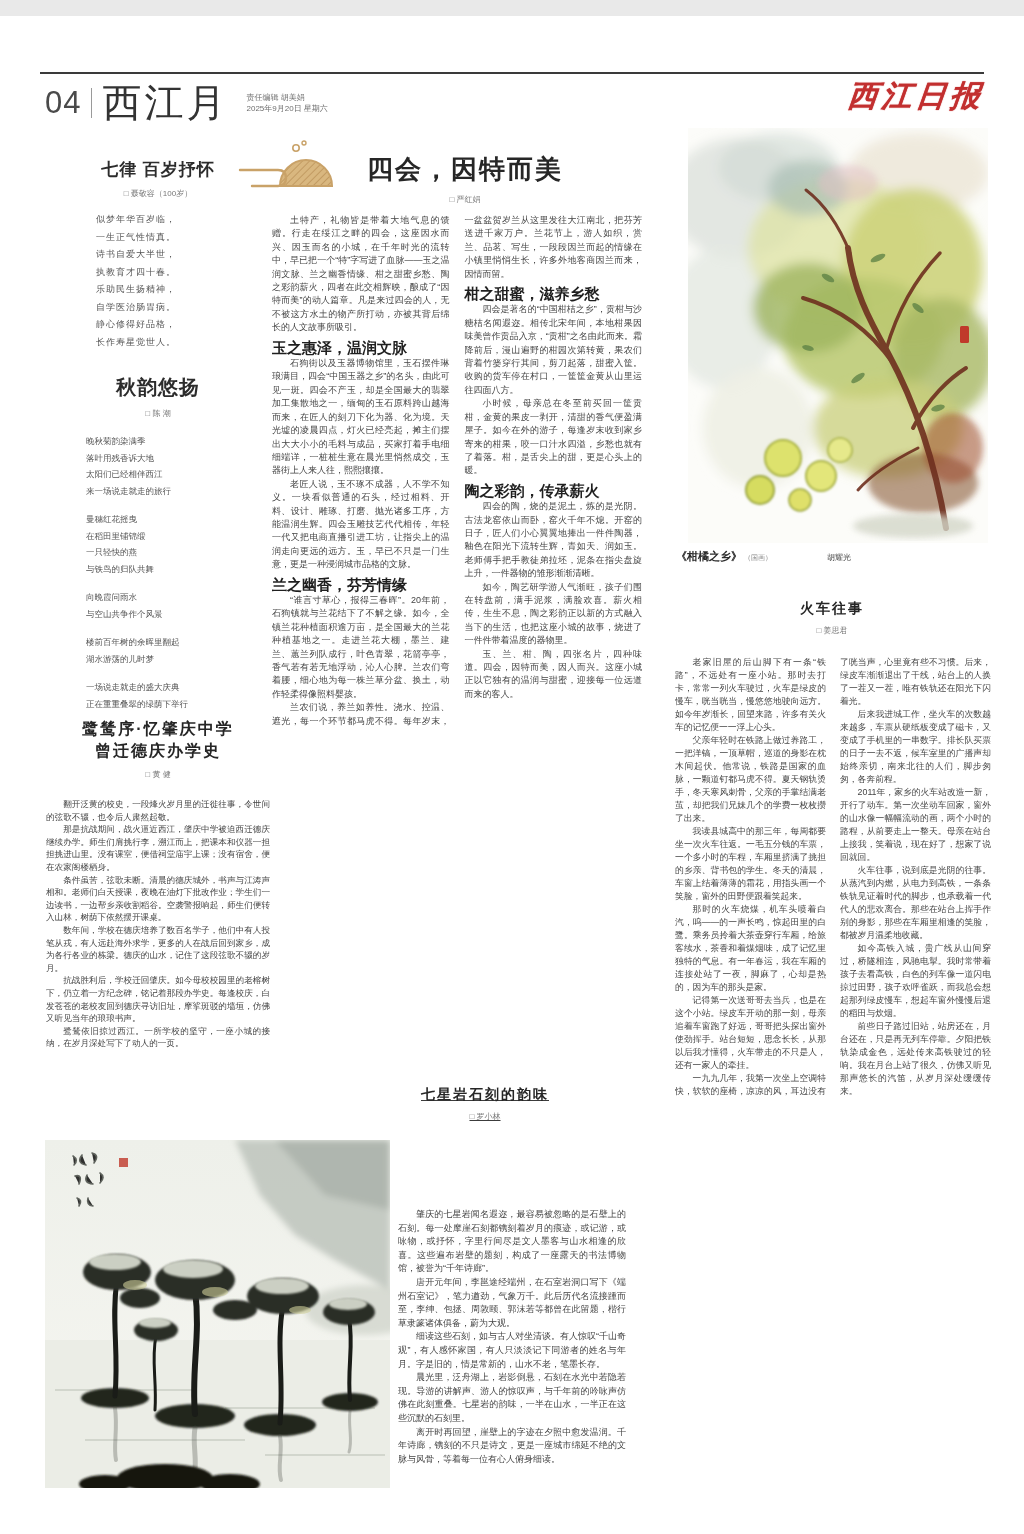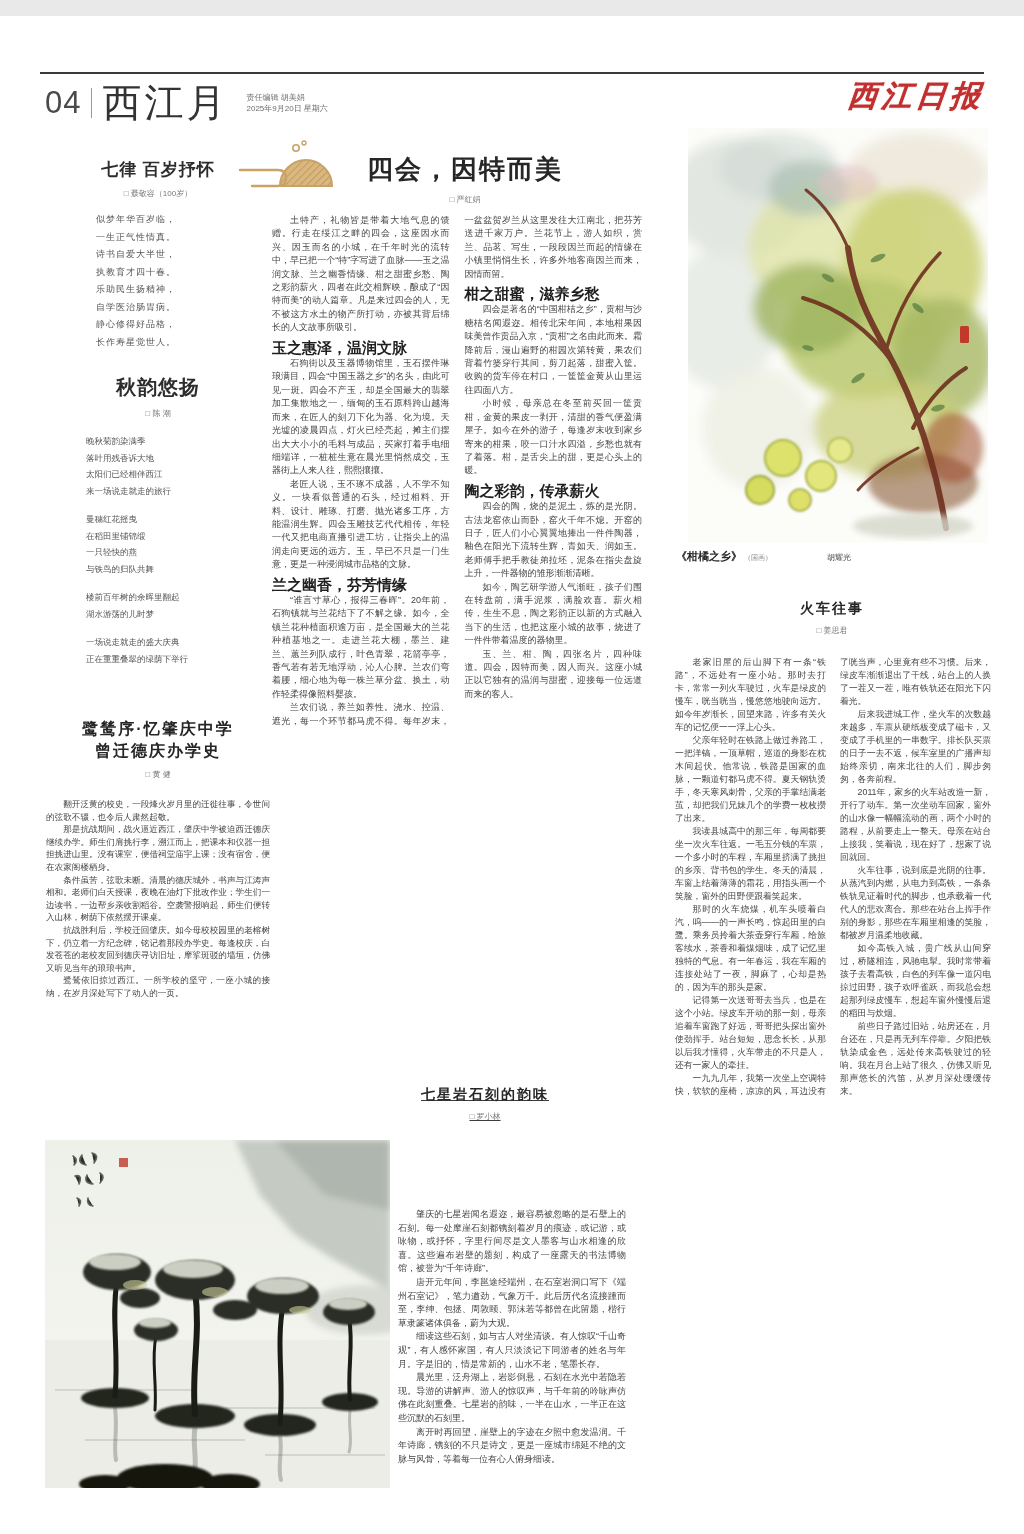--- a/index.html
+++ b/index.html
@@ -67,34 +67,36 @@
     <div class="byline">□ 聂敬容（100岁）</div>
     <div class="poem-lines" style="text-align:left;padding-left:38px;">似梦年华百岁临，<br>一生正气性情真。<br>诗书自爱大半世，<br>执教育才四十春。<br>乐助民生扬精神，<br>自学医治肠胃病。<br>静心修得好品格，<br>长作寿星觉世人。</div>
   </div>
 
   <div class="abs poem" style="top:358px;">
     <div class="poem-title big">秋韵悠扬</div>
     <div class="byline">□ 陈 潮</div>
     <div style="margin-top:14px;">
       <div class="stanza">晚秋菊韵染满季<br>落叶用残香诉大地<br>太阳们已经相伴西江<br>来一场说走就走的旅行</div>
       <div class="stanza">曼穗红花摇曳<br>在稻田里铺锦缎<br>一只轻快的燕<br>与铁鸟的归队共舞</div>
+      <div class="stanza">向晚霞问雨水<br>与空山共争作个风景</div>
       <div class="stanza">楼前百年树的余晖里翻起<br>湖水游荡的儿时梦</div>
       <div class="stanza">一场说走就走的盛大庆典<br>正在重重叠翠的绿荫下举行</div>
     </div>
   </div>
 
   <div class="abs art-head" style="left:46px;top:702px;width:224px;">
     <div class="art-title small">鹭鸶序·忆肇庆中学</div>
     <div class="art-title small">曾迁德庆办学史</div>
     <div class="byline">□ 黄 健</div>
   </div>
   <div class="abs art-body" style="left:46px;top:782px;width:224px;height:334px;">
     <p>翻开泛黄的校史，一段烽火岁月里的迁徙往事，令世间的弦歌不辍，也令后人肃然起敬。</p>
     <p>那是抗战期间，战火逼近西江，肇庆中学被迫西迁德庆继续办学。师生们肩挑行李，溯江而上，把课本和仪器一担担挑进山里。没有课室，便借祠堂庙宇上课；没有宿舍，便在农家阁楼栖身。</p>
     <p>条件虽苦，弦歌未断。清晨的德庆城外，书声与江涛声相和。老师们白天授课，夜晚在油灯下批改作业；学生们一边读书，一边帮乡亲收割稻谷。空袭警报响起，师生们便转入山林，树荫下依然摆开课桌。</p>
+    <p>数年间，学校在德庆培养了数百名学子，他们中有人投笔从戎，有人远赴海外求学，更多的人在战后回到家乡，成为各行各业的栋梁。德庆的山水，记住了这段弦歌不辍的岁月。</p>
     <p>抗战胜利后，学校迁回肇庆。如今母校校园里的老榕树下，仍立着一方纪念碑，铭记着那段办学史。每逢校庆，白发苍苍的老校友回到德庆寻访旧址，摩挲斑驳的墙垣，仿佛又听见当年的琅琅书声。</p>
     <p>鹭鸶依旧掠过西江。一所学校的坚守，一座小城的接纳，在岁月深处写下了动人的一页。</p>
   </div>
 
   <svg class="abs ornament" style="left:238px;top:124px;" width="102" height="56" viewBox="0 0 102 56">
     <defs>
       <pattern id="hatch" width="5" height="5" patternUnits="userSpaceOnUse" patternTransform="rotate(45)">
         <rect width="5" height="5" fill="#d9b77f"></rect>
         <line x1="0" y1="0" x2="0" y2="5" stroke="#b98f55" stroke-width="1.4"></line>
       </pattern>

